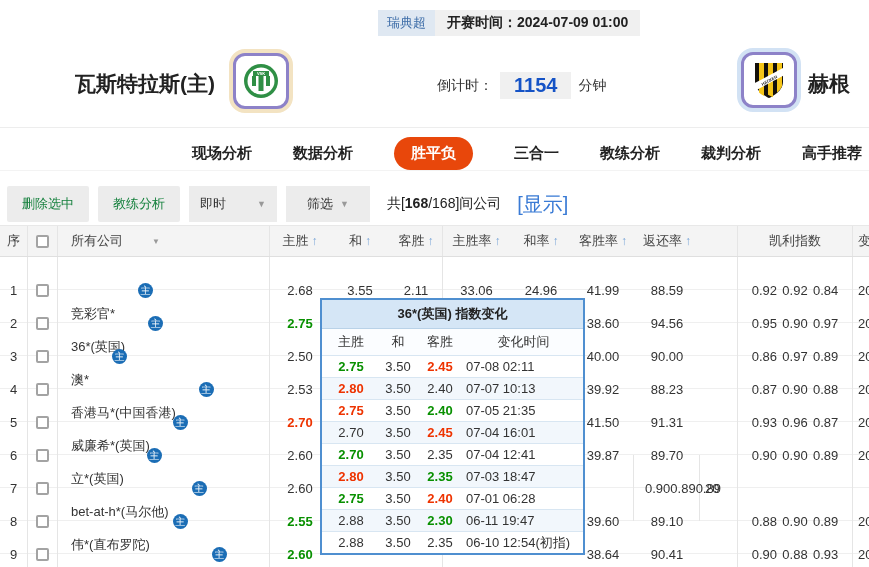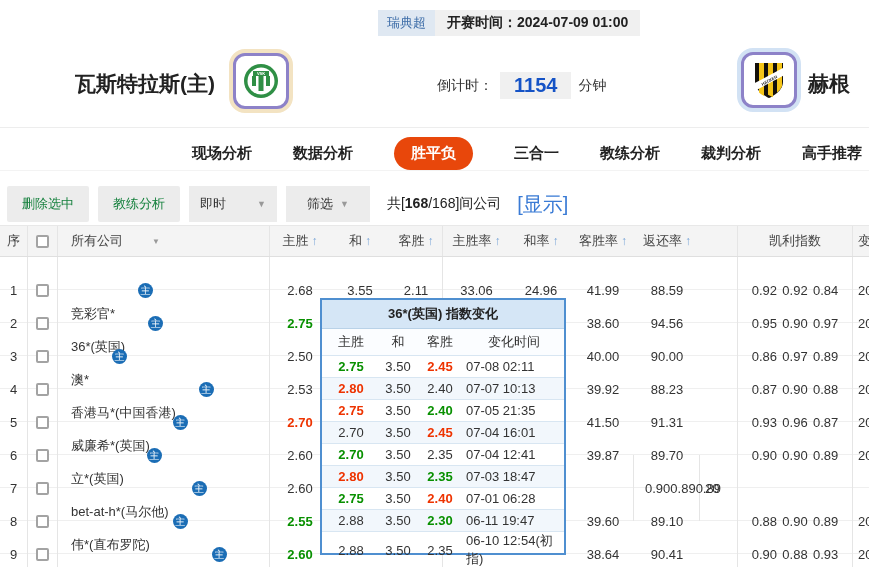--- a/index.html
+++ b/index.html
@@ -50,21 +50,21 @@
   .sort{color:#7aa6d8;font-weight:bold;margin-left:3px;font-size:12px;}
   .dd-arrow{color:#999;font-size:8px;margin-left:6px;}
   .green{color:#089000;font-weight:bold;}
   .red{color:#ee3300;font-weight:bold;}
   .c-kelly{display:flex;align-items:center;justify-content:space-between;height:100%;padding:0 11px;}
   .c-kelly span{width:34px;text-align:center;}
   .c-chg{justify-content:flex-start;padding-left:5px;overflow:hidden;}
   .companylink{cursor:pointer;margin-top:48px;}
 
   
-  .popup{position:absolute;left:320px;top:298px;width:246px;background:#fff;border:2px solid #4f8fd0;}
+  .popup{position:absolute;left:320px;top:298px;width:265px;background:#fff;border:2px solid #4f8fd0;}
   .ptitle{height:29px;background:#d5e6f6;border-bottom:1px solid #b9d2e8;display:flex;align-items:center;justify-content:center;font-weight:bold;font-size:13px;color:#222;}
   .pgrid{display:grid;grid-template-columns:58px 36px 48px 1fr;align-items:center;}
   .phead{height:26px;font-size:13px;color:#333;background:#fbfdff;}
   .prow{height:22px;font-size:13px;border-top:1px solid #d8e6f2;}
   .prow:nth-child(even){background:#f2f7fc;}
   .pc{text-align:center;}
   .pt{text-align:left;padding-left:2px;}
 </style>
 </head>
 <body>

